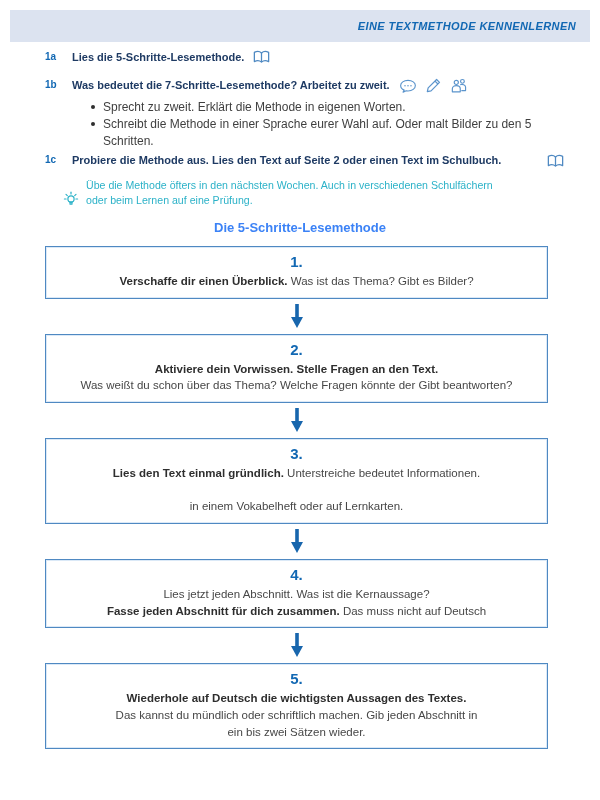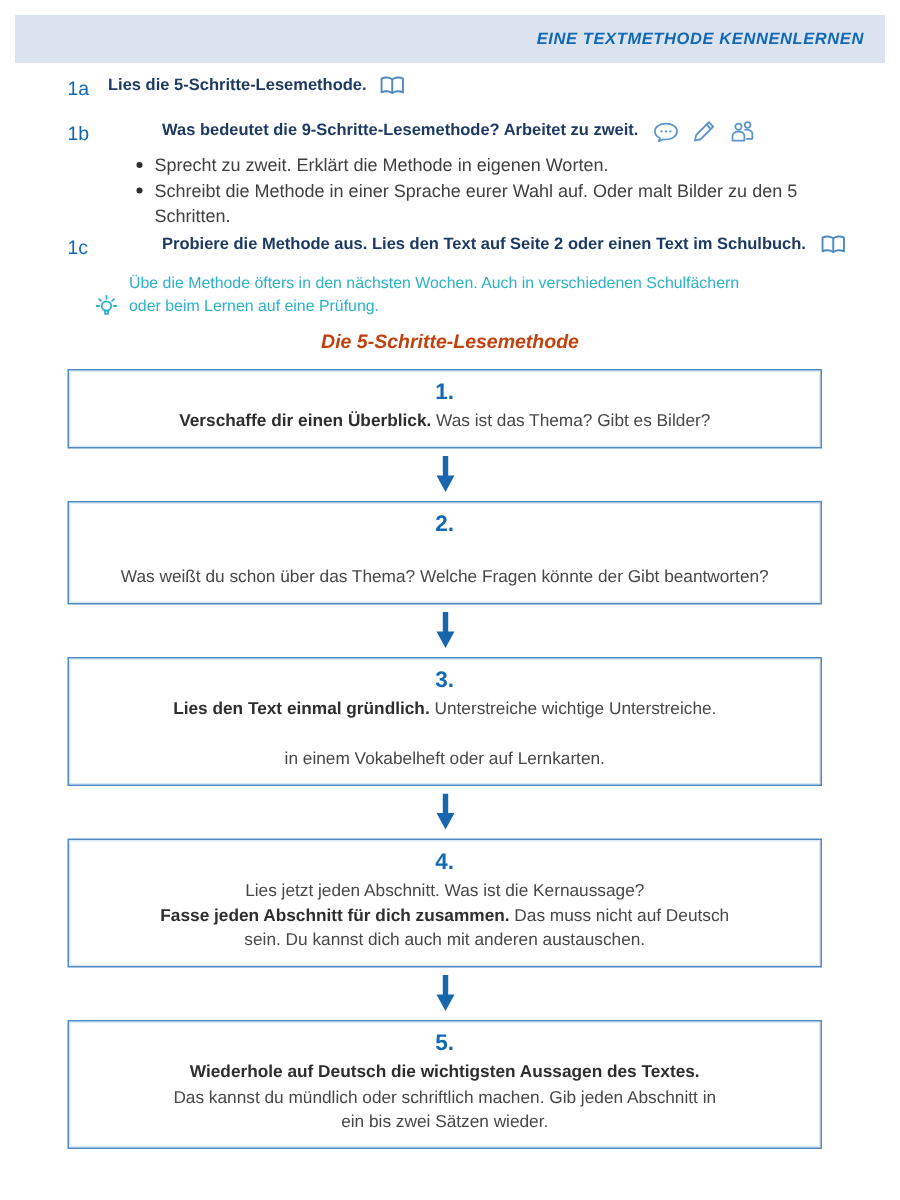--- a/index.html
+++ b/index.html
@@ -18,27 +18,27 @@
     display:flex;align-items:center;justify-content:flex-end;
     padding-right:14px;box-sizing:border-box;
   }
   .band-text{
     font-size:11px;font-weight:bold;font-style:italic;
     color:#1268b3;letter-spacing:.4px;
   }
   
   .tasks{position:absolute;left:45px;right:30px;top:50px;}
   .task{display:flex;align-items:flex-start;margin-top:0;}
-  .task + .task, .task.mt{margin-top:14px;gap:36px;}
+  .task + .task, .task.mt{margin-top:14px;}
   .tlabel{
     width:27px;flex:0 0 27px;
-    font-size:13px;font-weight:normal;color:#1268b3;
+    font-size:10px;font-weight:bold;color:#1268b3;
     padding-top:1px;
   }
-  .tbody{flex:1;display:flex;align-items:center;flex-wrap:nowrap;}
+  .tbody{flex:1;display:flex;flex-wrap:nowrap;}
   .ttitle{
     font-size:11px;font-weight:bold;color:#1e3a63;line-height:1.3;
   }
   .icon{display:inline-flex;align-items:center;margin-left:9px;flex:0 0 auto;}
   .icon.push-right{margin-left:auto;margin-right:6px;}
   .bullets{
     margin:6px 0 0 0;padding:0 0 0 46px;list-style:none;
   }
   .bullets li{
     position:relative;font-size:12px;color:#3f3f3f;line-height:1.42;padding-left:12px;
@@ -51,21 +51,21 @@
     display:flex;align-items:flex-end;margin:10px 0 0 18px;
   }
   .tip .icon{margin:1px 7px 0 0;}
   .tip-text{
     font-size:10.6px;color:#2cb2c8;line-height:1.45;
   }
   
   .method-heading{
     position:absolute;left:0;right:0;top:220px;
     margin:0;text-align:center;
-    font-size:13px;font-weight:bold;color:#c2410c;font-style:italic;
+    font-size:13px;font-weight:bold;color:#3b82f6;
   }
   .steps{position:absolute;left:45px;top:246px;width:503px;}
   .step-box{
     border:1.6px solid #4f89c2;
     box-shadow:inset 0 0 0 1px rgba(190,215,240,.55);
     box-sizing:border-box;
     padding:5px 14px 8px 14px;
     text-align:center;
     background:#ffffff;
   }
@@ -101,21 +101,21 @@
             <path d="M10 3.2 C8 1.4, 4.2 1.2, 1.6 2.6 L1.6 13.4 C4.2 12, 8 12.2, 10 14 C12 12.2, 15.8 12, 18.4 13.4 L18.4 2.6 C15.8 1.2, 12 1.4, 10 3.2 Z"></path>
             <line x1="10" y1="3.2" x2="10" y2="14"></line>
           </svg>
         </span>
       </div>
     </div>
 
     <div class="task mt">
       <span class="tlabel">1b</span>
       <div class="tbody">
-        <span class="ttitle">Was bedeutet die 9-Schritte-Lesemethode? Arbeitet zu zweit.</span>
+        <span class="ttitle">Was bedeutet die 7-Schritte-Lesemethode? Arbeitet zu zweit.</span>
         <span class="icon">
           <svg width="18" height="14" viewBox="0 0 20 16" fill="none" stroke="#5b94cc" stroke-width="1.3" stroke-linejoin="round">
             <path d="M10 1.6 C5.2 1.6 1.6 4.1 1.6 7.4 C1.6 9.8 3.2 11.7 5.6 12.7 L4.4 15 L8 13.5 C8.7 13.6 9.3 13.7 10 13.7 C14.8 13.7 18.4 11 18.4 7.4 C18.4 4.1 14.8 1.6 10 1.6 Z"></path>
             <circle cx="6.6" cy="7.6" r="0.85" fill="#5b94cc" stroke="none"></circle>
             <circle cx="10" cy="7.6" r="0.85" fill="#5b94cc" stroke="none"></circle>
             <circle cx="13.4" cy="7.6" r="0.85" fill="#5b94cc" stroke="none"></circle>
           </svg>
         </span>
         <span class="icon">
           <svg width="15" height="15" viewBox="0 0 16 16" fill="none" stroke="#5b94cc" stroke-width="1.3" stroke-linejoin="round">
@@ -180,41 +180,41 @@
         <div class="step-text"><span class="b">Verschaffe dir einen Überblick.</span><span> Was ist das Thema? Gibt es Bilder?</span><br></div>
       </div>
       <div class="arrow">
         <svg width="14" height="24" viewBox="0 0 14 24" fill="#1866ad">
           <rect x="5.2" y="0" width="3.6" height="14"></rect>
           <polygon points="1,13 13,13 7,24"></polygon>
         </svg>
       </div>
       <div class="step-box">
         <div class="step-num">2.</div>
-        <div class="step-text"><br><span>Was weißt du schon über das Thema? Welche Fragen könnte der Gibt beantworten?</span></div>
+        <div class="step-text"><span class="b">Aktiviere dein Vorwissen. Stelle Fragen an den Text.</span><br><span>Was weißt du schon über das Thema? Welche Fragen könnte der Gibt beantworten?</span></div>
       </div>
       <div class="arrow">
         <svg width="14" height="24" viewBox="0 0 14 24" fill="#1866ad">
           <rect x="5.2" y="0" width="3.6" height="14"></rect>
           <polygon points="1,13 13,13 7,24"></polygon>
         </svg>
       </div>
       <div class="step-box">
         <div class="step-num">3.</div>
-        <div class="step-text"><span class="b">Lies den Text einmal gründlich.</span><span> Unterstreiche wichtige Unterstreiche.</span><br><br><span>in einem Vokabelheft oder auf Lernkarten.</span><br></div>
+        <div class="step-text"><span class="b">Lies den Text einmal gründlich.</span><span> Unterstreiche bedeutet Informationen.</span><br><br><span>in einem Vokabelheft oder auf Lernkarten.</span><br></div>
       </div>
       <div class="arrow">
         <svg width="14" height="24" viewBox="0 0 14 24" fill="#1866ad">
           <rect x="5.2" y="0" width="3.6" height="14"></rect>
           <polygon points="1,13 13,13 7,24"></polygon>
         </svg>
       </div>
       <div class="step-box">
         <div class="step-num">4.</div>
-        <div class="step-text"><span>Lies jetzt jeden Abschnitt. Was ist die Kernaussage?</span><br><span class="b">Fasse jeden Abschnitt für dich zusammen.</span><span> Das muss nicht auf Deutsch</span><br><span>sein. Du kannst dich auch mit anderen austauschen.</span></div>
+        <div class="step-text"><span>Lies jetzt jeden Abschnitt. Was ist die Kernaussage?</span><br><span class="b">Fasse jeden Abschnitt für dich zusammen.</span><span> Das muss nicht auf Deutsch</span><br></div>
       </div>
       <div class="arrow">
         <svg width="14" height="24" viewBox="0 0 14 24" fill="#1866ad">
           <rect x="5.2" y="0" width="3.6" height="14"></rect>
           <polygon points="1,13 13,13 7,24"></polygon>
         </svg>
       </div>
       <div class="step-box">
         <div class="step-num">5.</div>
         <div class="step-text"><span class="b">Wiederhole auf Deutsch die wichtigsten Aussagen des Textes.</span><br><span>Das kannst du mündlich oder schriftlich machen. Gib jeden Abschnitt in</span><br><span>ein bis zwei Sätzen wieder.</span></div>

